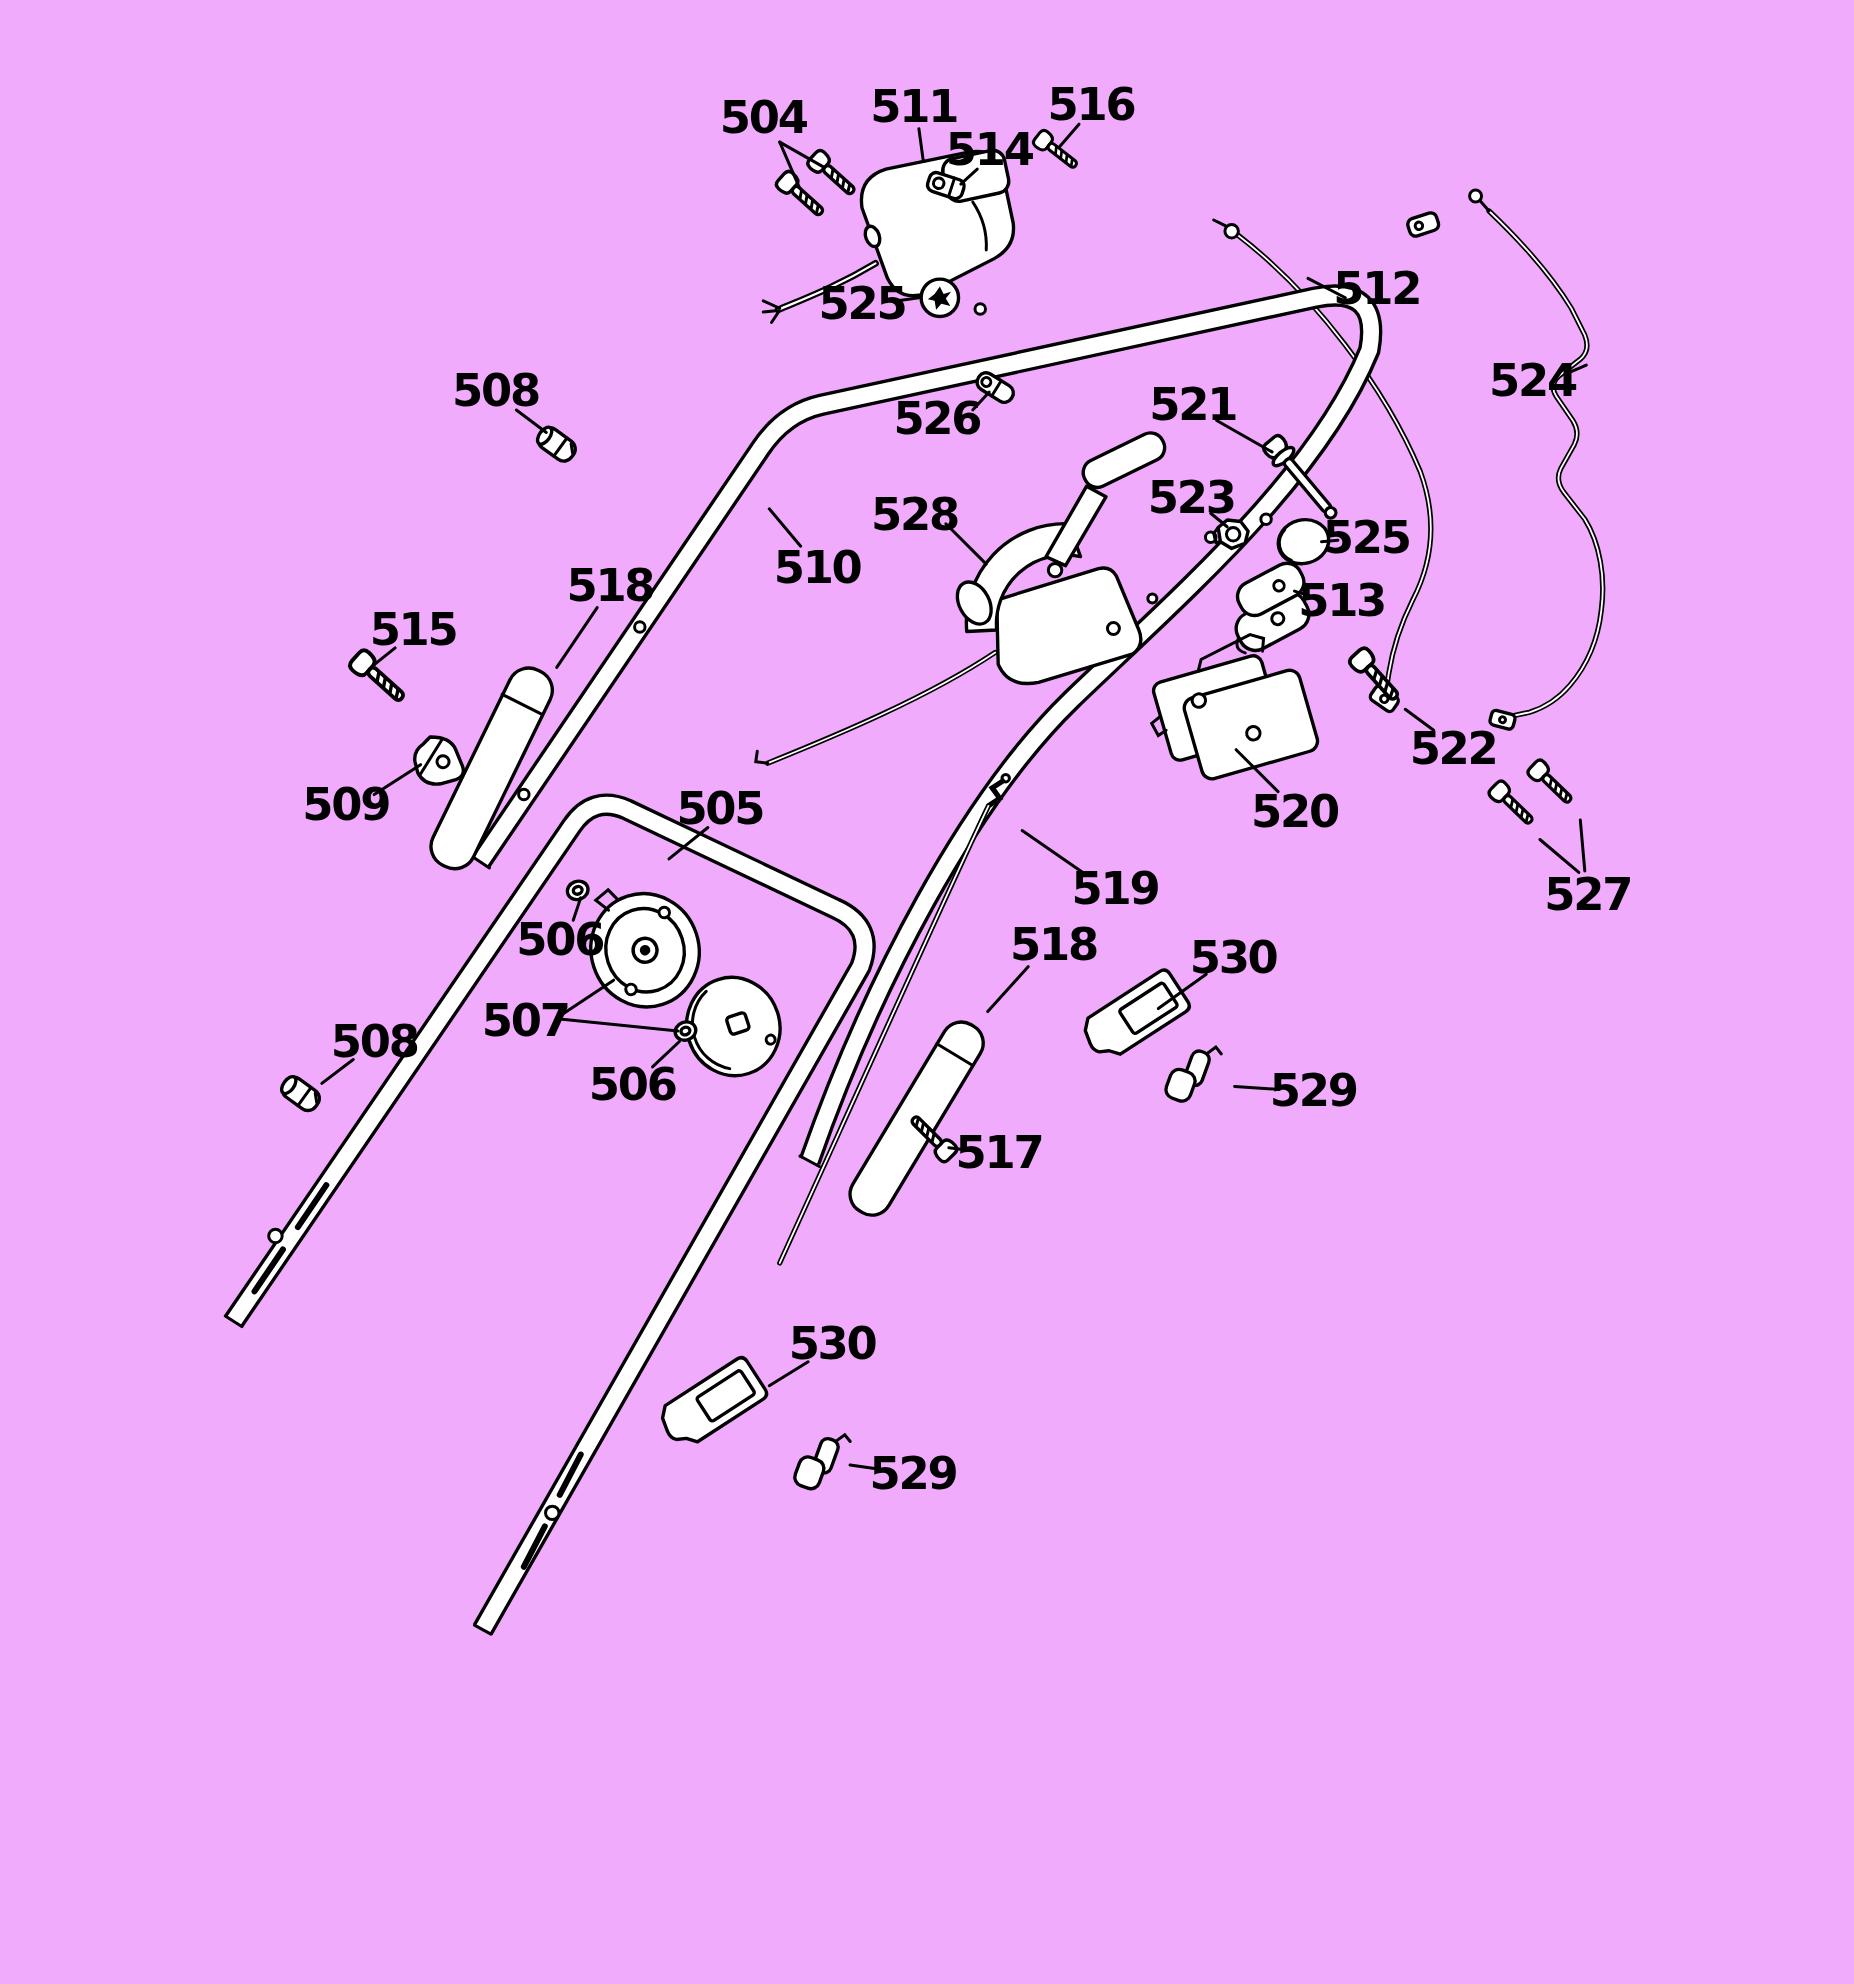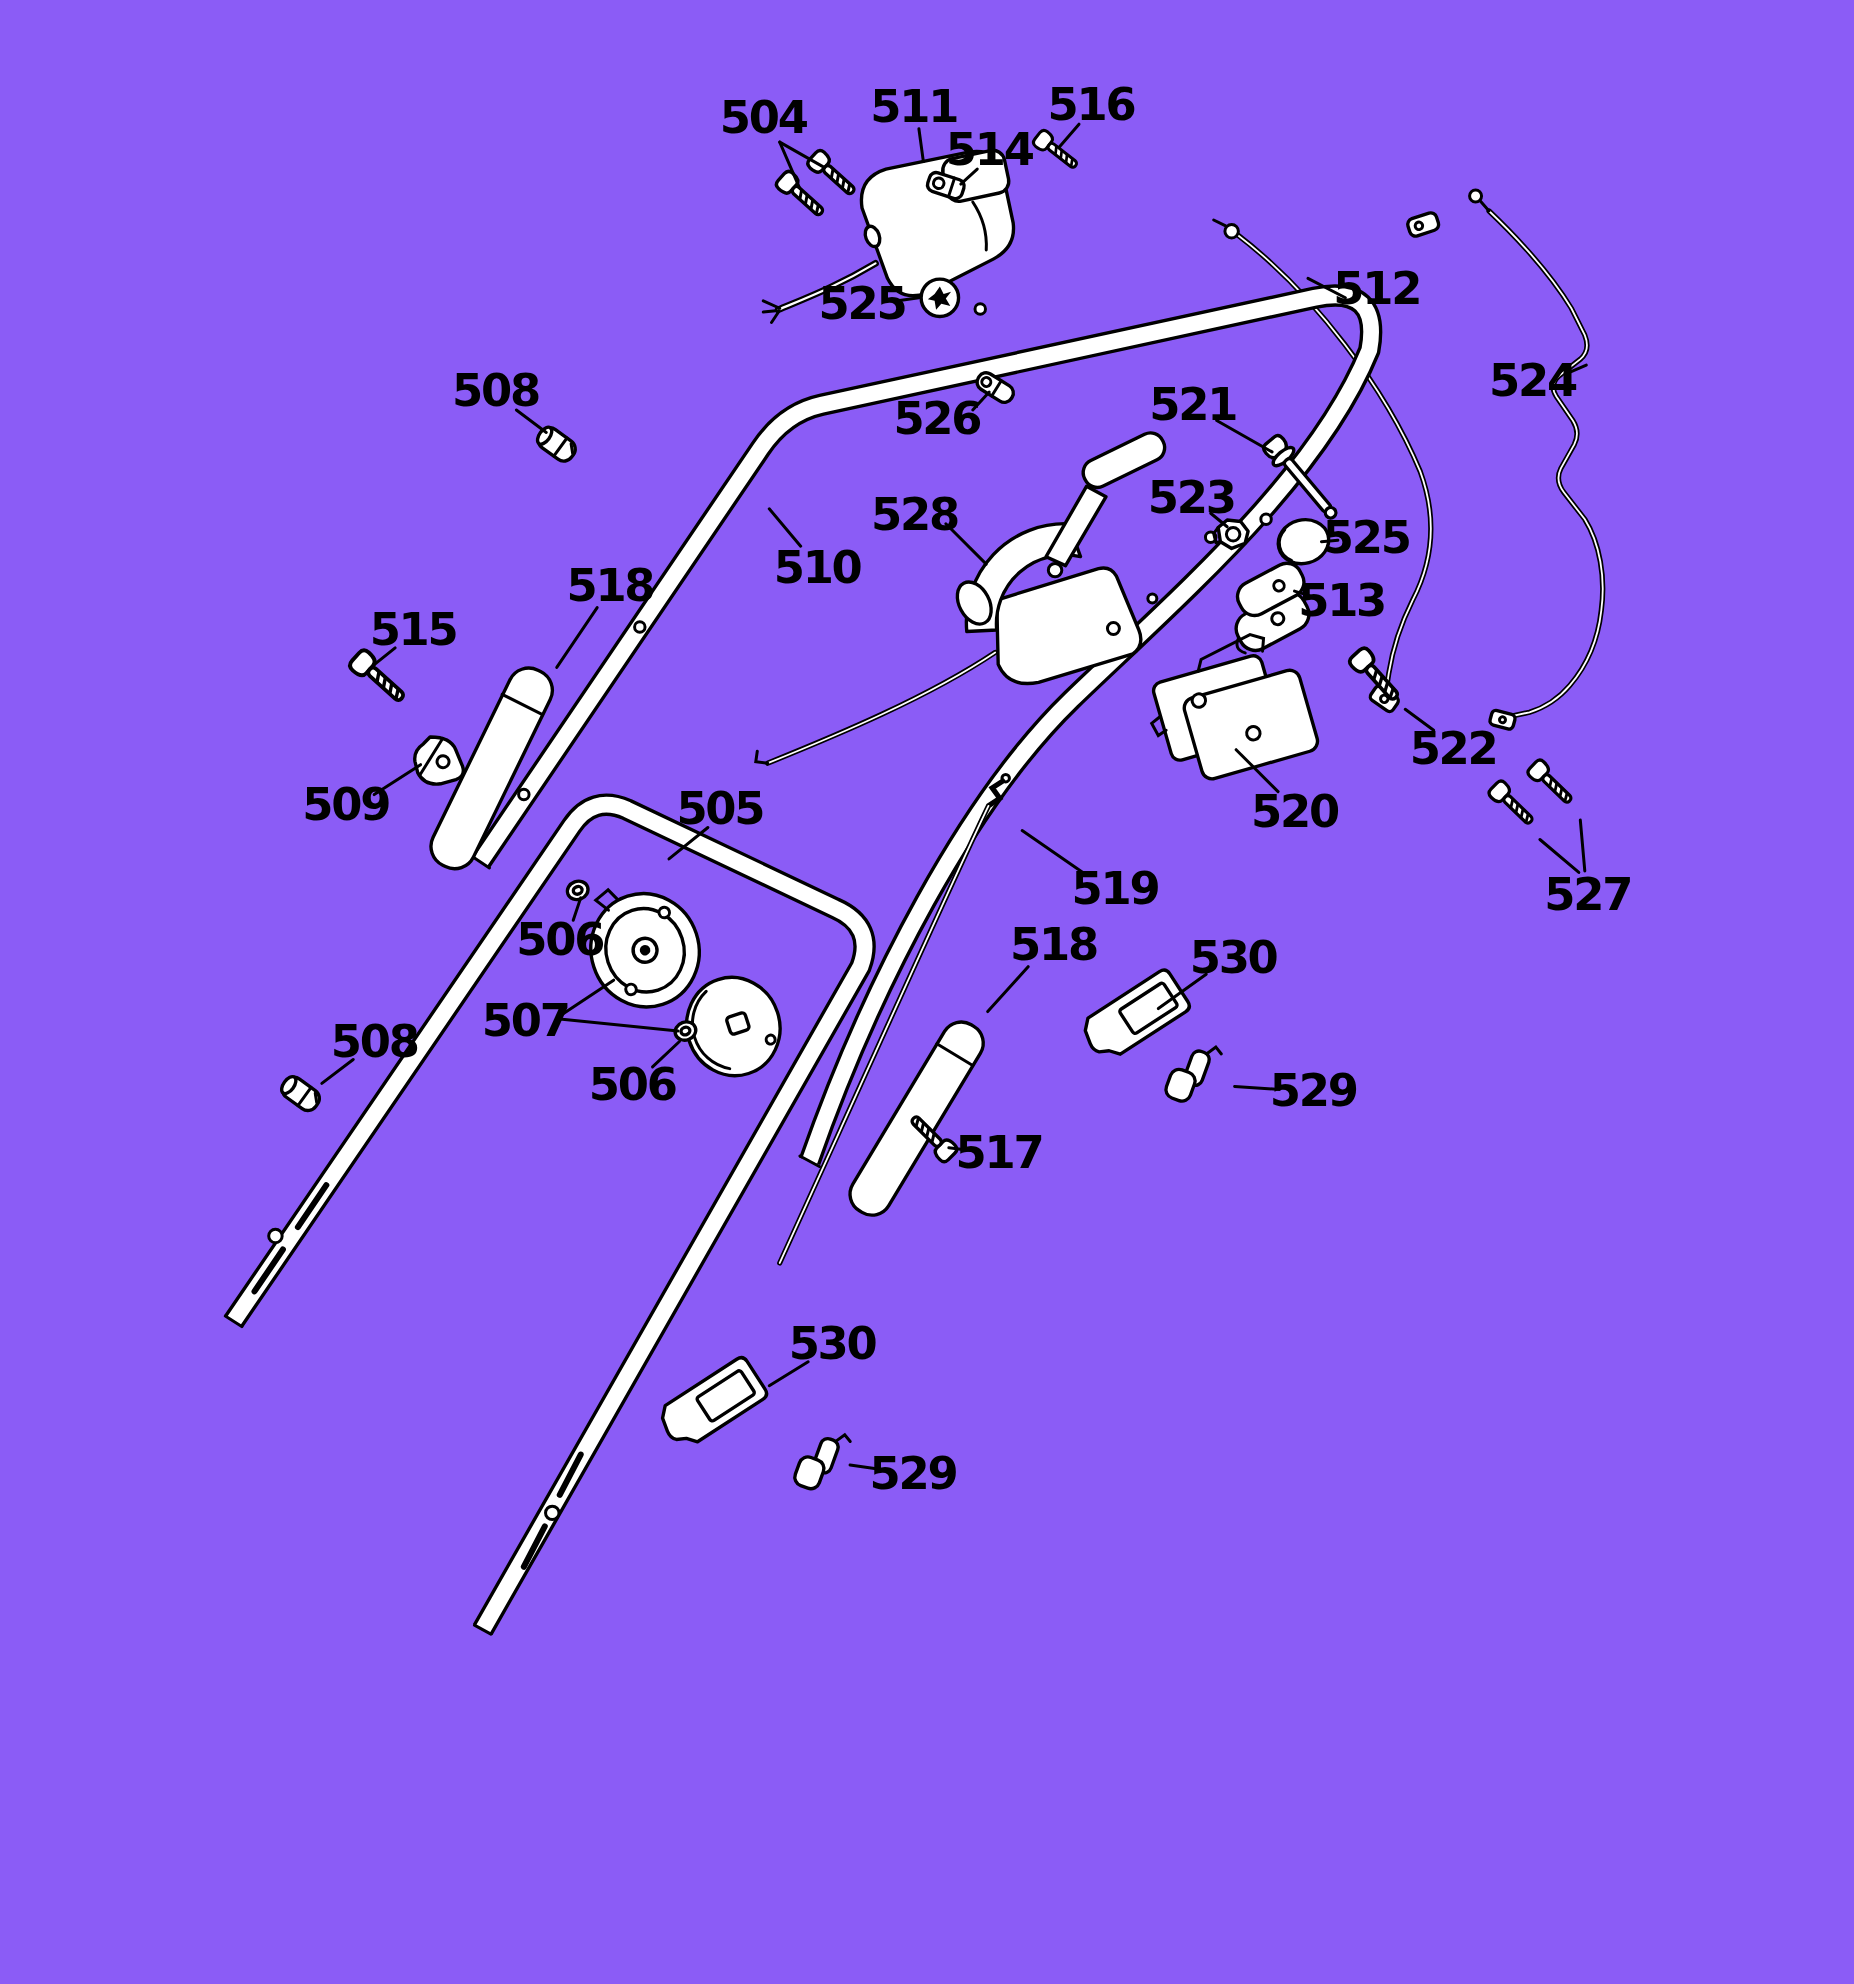--- a/index.html
+++ b/index.html
@@ -1,16 +1,16 @@
 <!DOCTYPE html>
 <html style="font-size:12px"><head>
 <meta charset="utf-8">
 <style>
   html,body{margin:0;padding:0;background:#ffffff;}
-  .stage{position:relative;width:1855px;height:1985px;background:#8b5cf6;overflow:hidden;
+  .stage{position:relative;width:1855px;height:1985px;background:#f0abfc;overflow:hidden;
          font-family:"DejaVu Sans",sans-serif;}
   svg{position:absolute;left:0;top:0;}
   .tube-outer{fill:none;stroke:#000;stroke-width:30;stroke-linecap:butt;}
   .tube-inner{fill:none;stroke:#fff;stroke-width:21;stroke-linecap:butt;}
   .part{fill:#ffffff;stroke:#000;stroke-width:4.5;stroke-linejoin:round;}
   .det{fill:none;stroke:#000;stroke-width:4;stroke-linecap:round;}
   .slot{fill:none;stroke:#000;stroke-width:8;stroke-linecap:round;}
   .hole{fill:#ffffff;stroke:#000;stroke-width:4;}
   .cord-o{fill:none;stroke:#000;stroke-width:9;stroke-linecap:round;}
   .cord-i{fill:none;stroke:#fff;stroke-width:3;stroke-linecap:round;}

